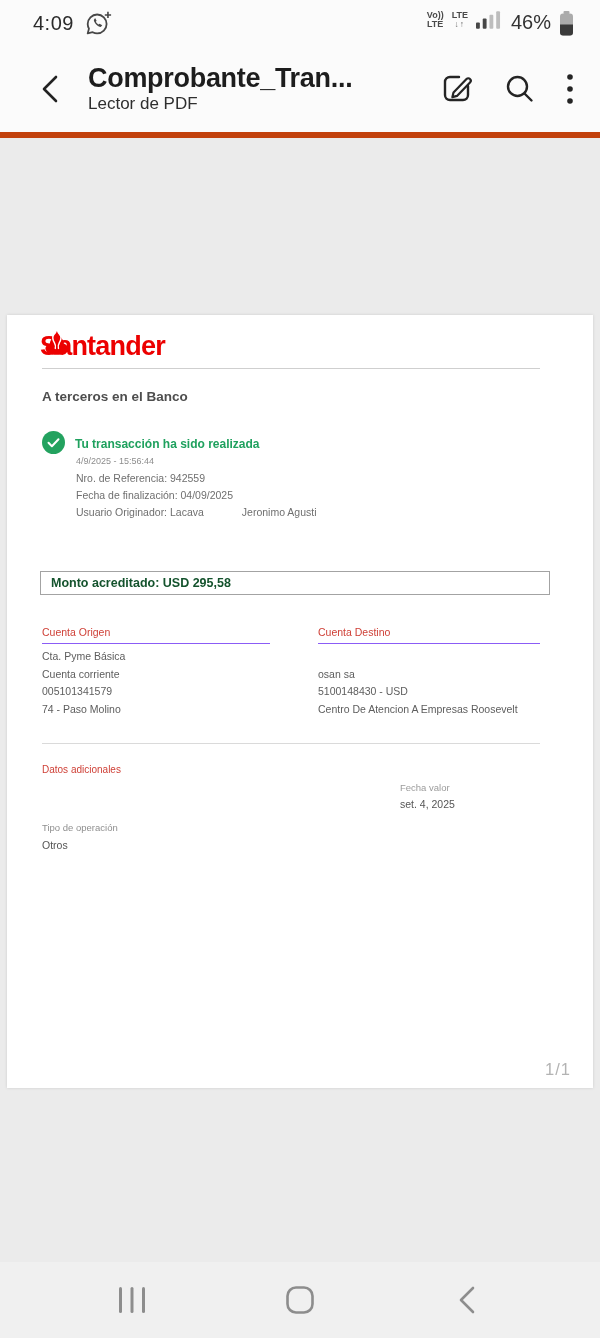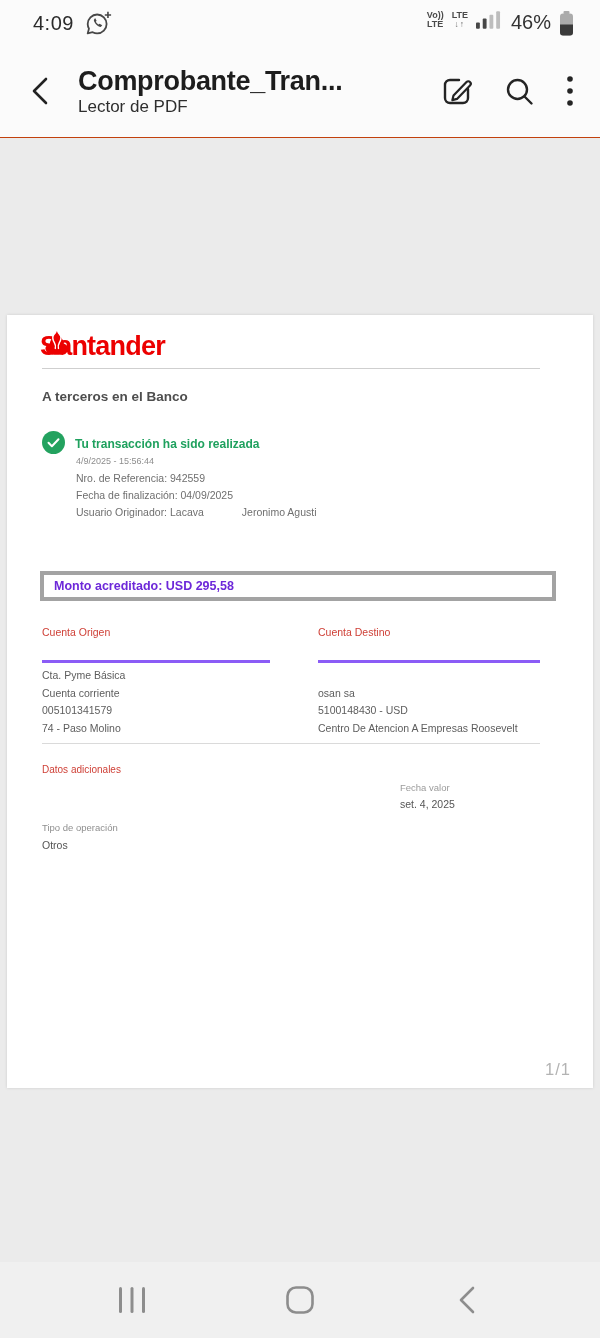--- a/index.html
+++ b/index.html
@@ -17,22 +17,22 @@
   }
   .sb-left{display:flex;align-items:center;gap:11px;}
   .sb-time{font-size:20px;color:#2b2b2b;letter-spacing:.5px;}
   .sb-right{display:flex;gap:8px;}
   .sb-stack{display:flex;flex-direction:column;align-items:center;line-height:9px;font-size:9px;font-weight:700;color:#4a4a4a;}
   .sb-stack .arrows{font-weight:400;font-size:8.5px;color:#6d6d6d;letter-spacing:1px;}
   .sb-pct{font-size:20px;color:#333;margin-left:2px;}
   
   .header{
     position:absolute;top:45px;left:0;right:0;height:93px;background:#fbfbfb;
-    border-bottom:1px solid #c2410c;display:flex;align-items:center;
-    box-sizing:border-box;padding:0 26px 0 28px;
+    border-bottom:6px solid #c2410c;display:flex;align-items:center;
+    box-sizing:border-box;padding:0 26px 0 38px;
   }
   .back-btn{width:34px;height:40px;display:flex;align-items:center;cursor:pointer;}
   .h-titles{flex:1;min-width:0;padding-left:16px;}
   .h-title{font-size:27px;font-weight:700;color:#1d1d1d;white-space:nowrap;overflow:hidden;letter-spacing:-.3px;}
   .h-sub{font-size:17px;color:#2e2e2e;margin-top:0;}
   .h-actions{display:flex;align-items:center;gap:31px;}
   .h-actions .act{display:flex;align-items:center;justify-content:center;cursor:pointer;}
   
   .content{position:absolute;top:139px;left:0;right:0;bottom:76px;background:#ebebeb;}
   .page{
@@ -46,29 +46,29 @@
   .logo-line{left:35px;width:498px;top:53px;border-top:1px solid #cfcfcf;height:0;}
   .sec-title{left:35px;top:74px;font-size:13.5px;font-weight:700;color:#4e4e4e;}
   .check-ic{left:35px;top:116px;}
   .status-msg{left:68px;top:122px;font-size:12px;font-weight:700;color:#1fa15e;}
   .status-dt{left:69px;top:141px;font-size:9px;color:#8d8d8d;}
   .detail{left:69px;font-size:10.5px;color:#6f6f6f;}
   .d-ref{top:157px;} .d-fin{top:174px;}
   .d-usr{top:191px;display:flex;gap:38px;justify-content:flex-end;}
   .d-usr span{position:static;}
   .amount-box{
-    left:33px;top:256px;width:498px;height:22px;border:4px solid #a3a3a3;
+    left:33px;top:256px;width:498px;height:22px;border:1px solid #a3a3a3;
     display:flex;align-items:center;padding-left:10px;box-sizing:content-box;
-    font-size:12.5px;font-weight:700;color:#6d28d9;
+    font-size:12.5px;font-weight:700;color:#14532d;
   }
   .col{top:311px;}
   .col-origin{left:35px;width:228px;}
   .col-dest{left:311px;width:222px;}
   .col *{position:static;}
-  .col-head{font-size:10.5px;color:#cf4037;padding-bottom:22px;border-bottom:3px solid #8b5cf6;}
+  .col-head{font-size:10.5px;color:#cf4037;padding-bottom:5px;border-bottom:1px solid #8b5cf6;}
   .col-rows{margin-top:4px;}
   .col-row{height:17.5px;line-height:17.5px;font-size:10.5px;color:#5d5d5d;white-space:nowrap;}
   .divider{left:35px;width:498px;top:428px;border-top:1px solid #dadada;height:0;}
   .add-head{left:35px;top:449px;font-size:10px;color:#cf4037;}
   .fv-label{left:393px;top:467px;font-size:9.5px;color:#9b9b9b;}
   .fv-value{left:393px;top:483px;font-size:10.5px;color:#555;}
   .op-label{left:35px;top:507px;font-size:9.5px;color:#8f8f8f;}
   .op-value{left:35px;top:524px;font-size:10.5px;color:#555;}
   .page-num{right:22px;top:745px;font-size:16.5px;color:#b3b3b3;letter-spacing:1px;}
   

